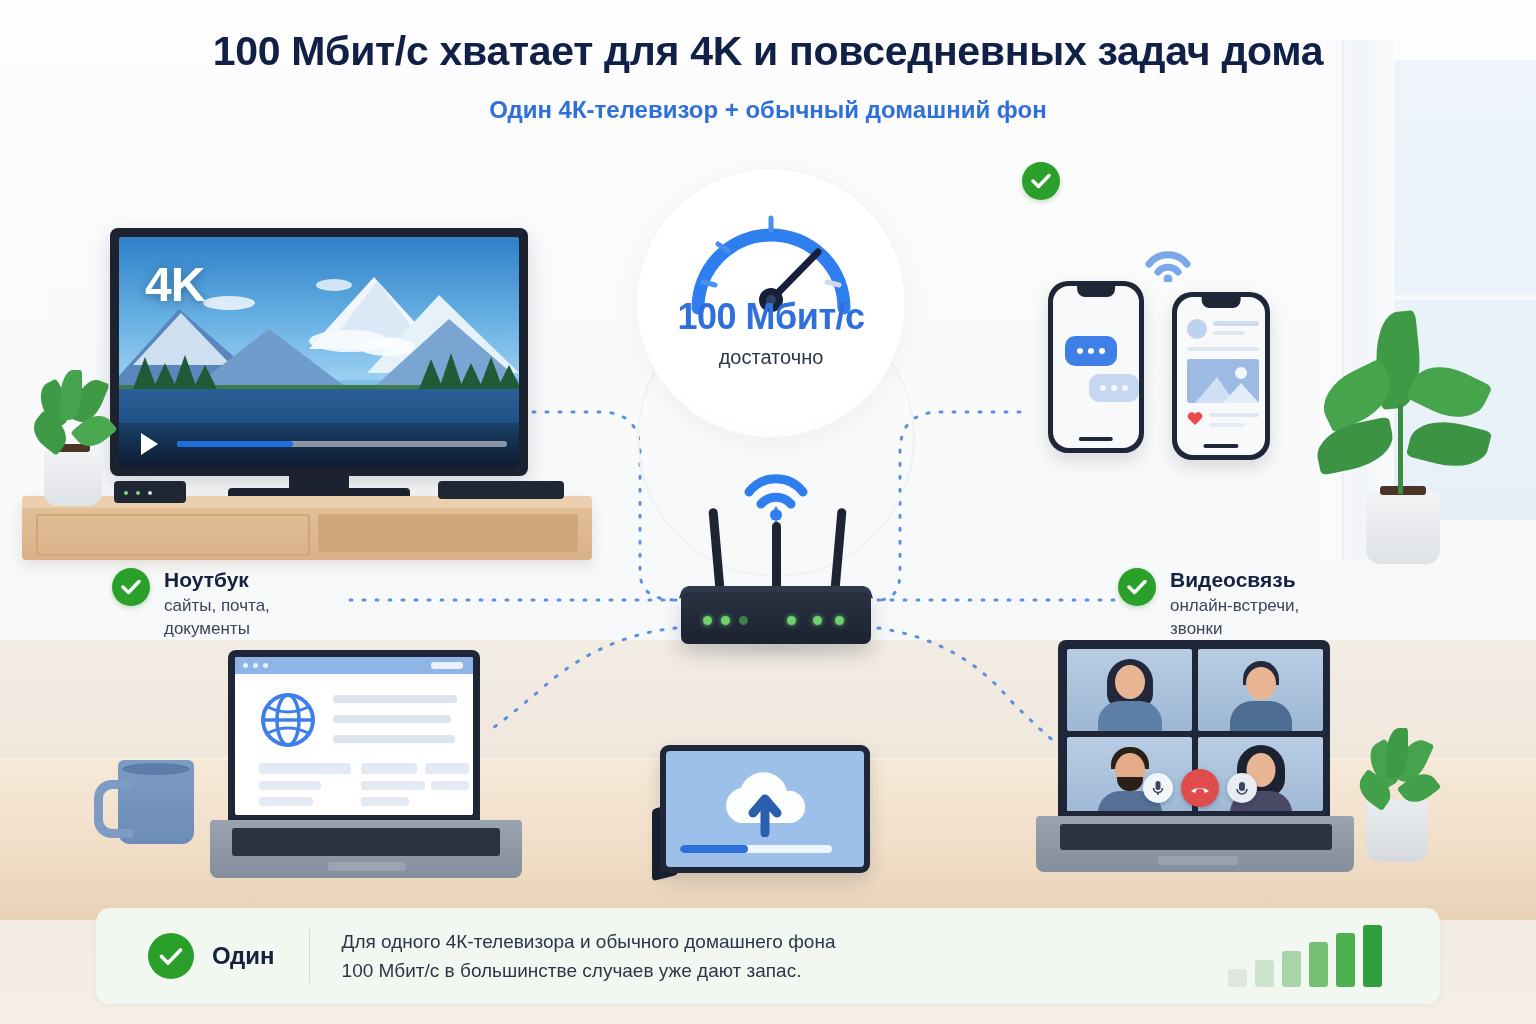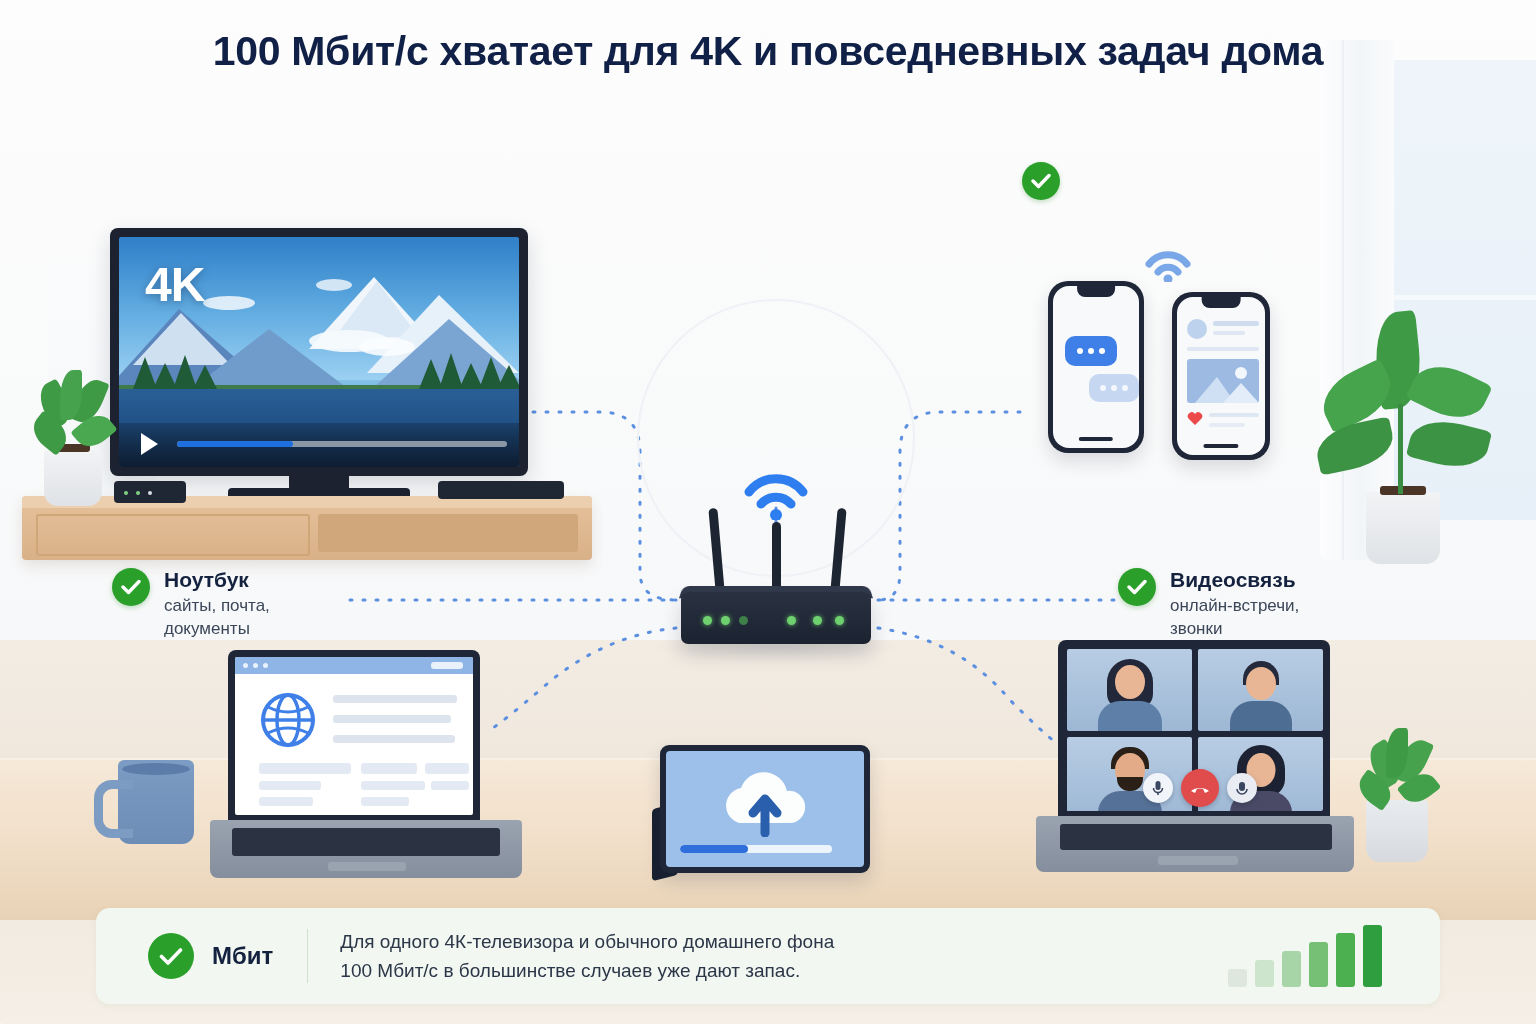--- a/index.html
+++ b/index.html
@@ -180,34 +180,51 @@
     <div class="window">
         <div class="mullion"></div>
       </div>
     <div class="curtain"></div>
     <div class="floor"></div>
     <div class="desk-edge"></div>
     <div class="desk"></div>
   </div>
 
   <div class="title">100 Мбит/с хватает для 4K и повседневных задач дома</div>
+  <div class="subtitle">Один 4К-телевизор + обычный домашний фон</div>
 
   <svg class="links" width="1536" height="1024">
     <g fill="none" stroke="#5b8fe0" stroke-width="3" stroke-linecap="round" stroke-dasharray="2 11">
       <path d="M520 412 H600 Q640 412 640 452 V572 Q640 600 676 600"></path>
       <path d="M1020 412 H940 Q900 412 900 452 V572 Q900 600 878 600"></path>
       <path d="M350 600 H676"></path>
       <path d="M878 600 H1120"></path>
       <path d="M676 628 Q600 636 540 690 Q505 720 490 730"></path>
       <path d="M878 628 Q960 640 1010 700 Q1040 730 1055 742"></path>
       <path d="M776 570 V492" stroke-dasharray="2 10"></path>
     </g>
     <circle cx="776" cy="438" r="138" fill="none" stroke="#eef1f5" stroke-width="2"></circle>
   </svg>
 
+  <div class="gauge">
+    <svg width="270" height="140" style="position:absolute;left:0;top:22px;">
+      <path d="M62 118 A73 73 0 0 1 208 118" fill="none" stroke="#2f7ef0" stroke-width="13" stroke-linecap="round"></path>
+      <g stroke="#4a90ea" stroke-width="5" stroke-linecap="round">
+        <line x1="135" y1="28" x2="135" y2="40"></line>
+        <line x1="82" y1="54" x2="92" y2="61"></line>
+        <line x1="67" y1="92" x2="79" y2="95"></line>
+        <line x1="191" y1="92" x2="203" y2="95" stroke="#cdd9ea"></line>
+      </g>
+      <line x1="135" y1="110" x2="182" y2="62" stroke="#16203a" stroke-width="7" stroke-linecap="round"></line>
+      <circle cx="135" cy="110" r="12" fill="#16203a"></circle>
+      <circle cx="135" cy="110" r="5" fill="#2f4063"></circle>
+    </svg>
+    <div class="big">100 Мбит/с</div>
+    <div class="small">достаточно</div>
+  </div>
 
   <div class="tv">
     <div class="tv-screen">
       <div class="sky"></div>
       <svg width="400" height="230" style="position:absolute;left:0;top:0;">
         <polygon points="255,40 320,112 190,112" fill="#f0f6fb"></polygon>
         <polygon points="258,44 300,100 216,100" fill="#dbe9f6"></polygon>
         <polygon points="320,58 400,136 248,136" fill="#e7f1fa"></polygon>
         <polygon points="60,72 150,150 -10,150" fill="#5a86bd"></polygon>
         <polygon points="62,76 112,128 14,128" fill="#cfe0f1"></polygon>
@@ -485,21 +502,21 @@
     </div>
   </div>
 
 
   <div class="summary">
     <div class="sum-check">
       <svg width="24" height="19">
           <path d="M2.5 9.5 L9 16 L21.5 3" fill="none" stroke="#fff" stroke-width="3.6" stroke-linecap="round" stroke-linejoin="round"></path>
         </svg>
     </div>
-    <div class="sum-label">Мбит</div>
+    <div class="sum-label">Один</div>
     <div class="divider"></div>
     <div class="sum-text">
       <div>Для одного 4К-телевизора и обычного домашнего фона</div>
       <div>100 Мбит/с в большинстве случаев уже дают запас.</div>
     </div>
     <div class="bars" id="signal-bars">
         <span style="height: 18px; background: rgb(221, 231, 221);"></span>
         <span style="height: 27px; background: rgb(205, 229, 205);"></span>
         <span style="height: 36px; background: rgb(167, 213, 167);"></span>
         <span style="height: 45px; background: rgb(118, 192, 118);"></span>

